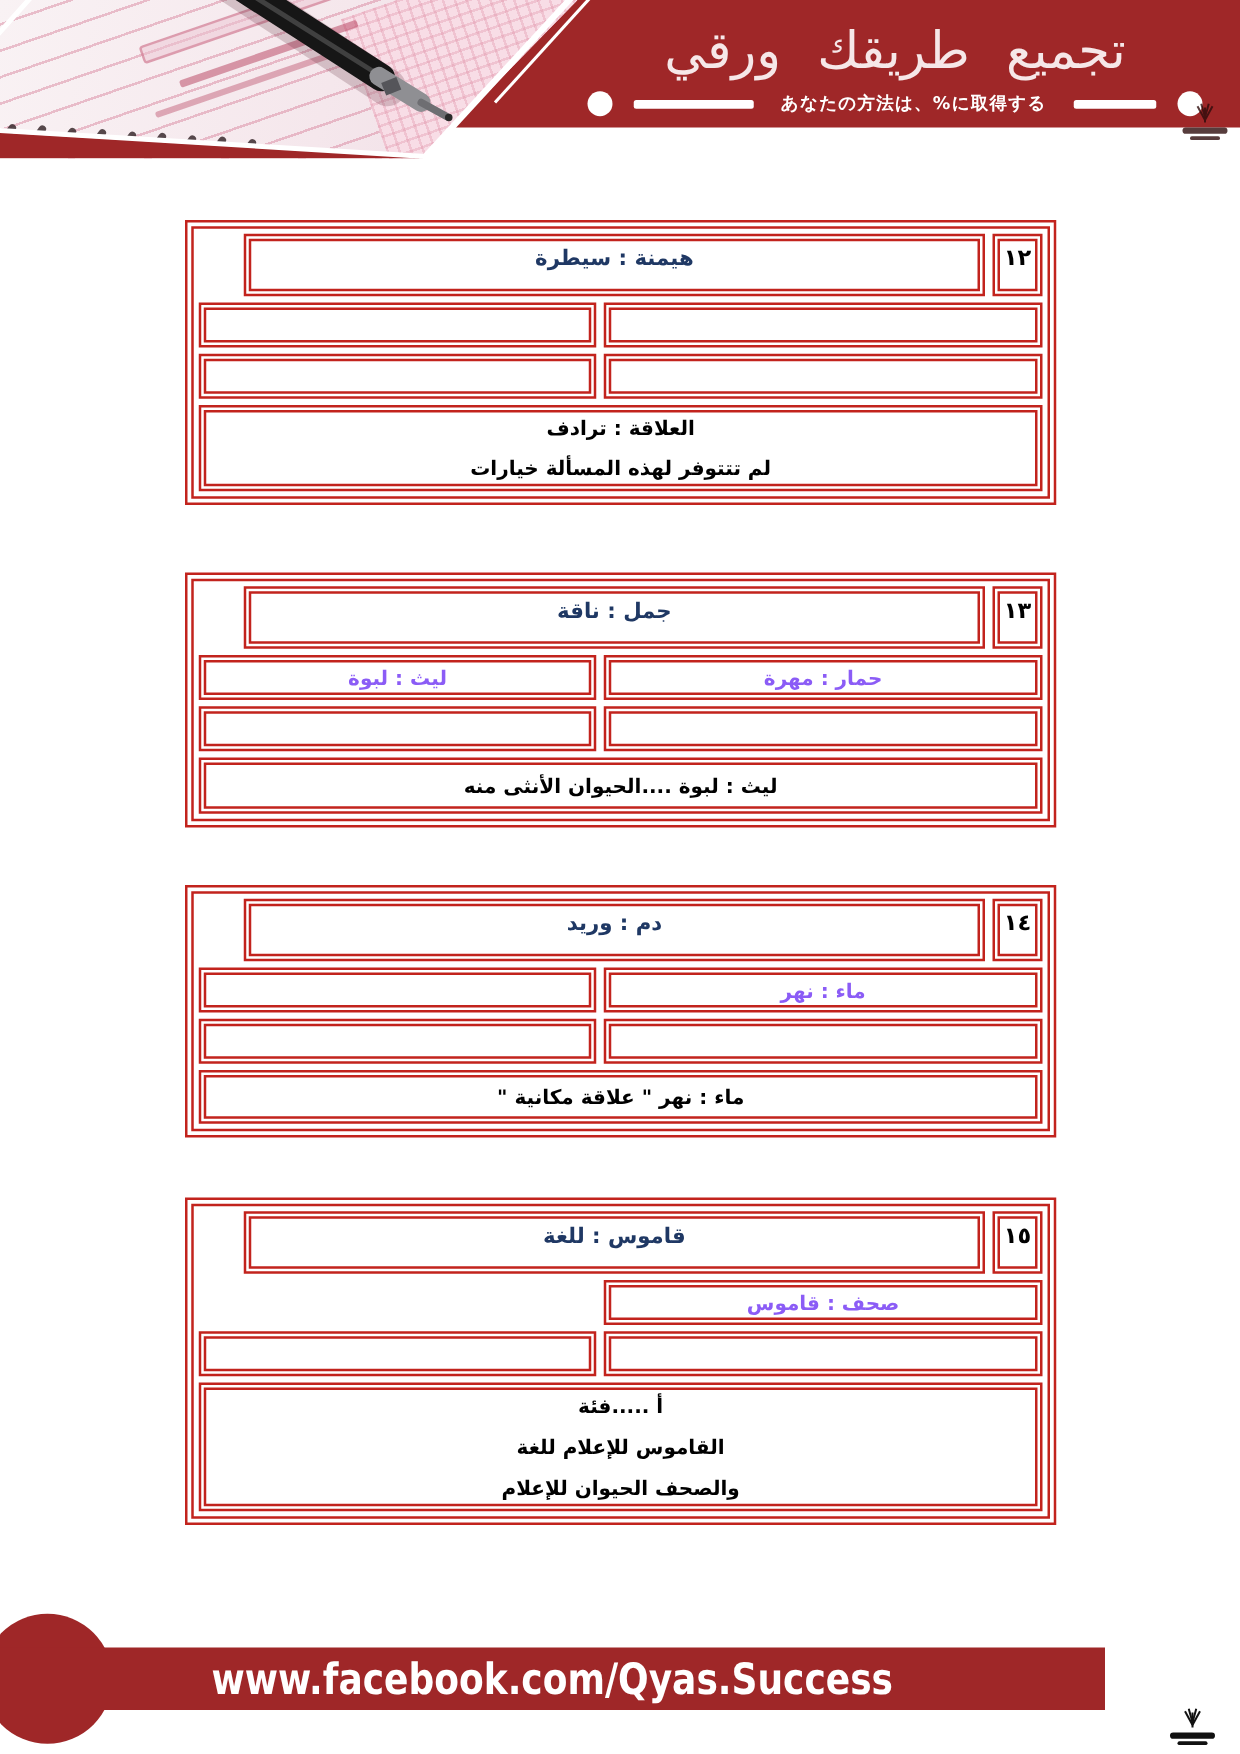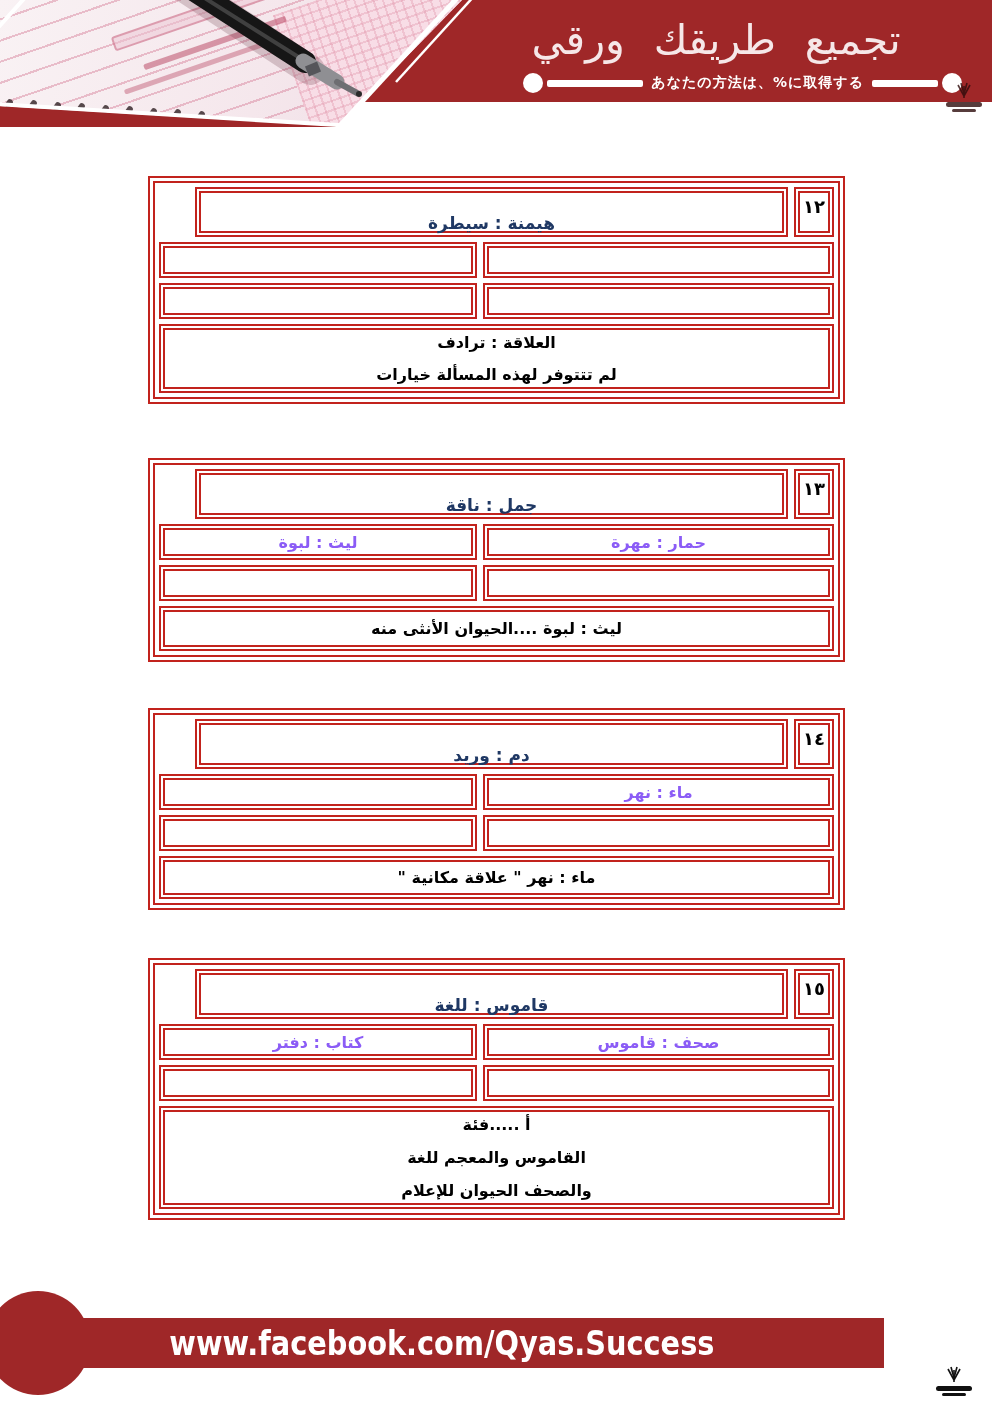--- a/index.html
+++ b/index.html
@@ -51,21 +51,21 @@
     background:var(--banner_red);
   }
   .banner-svg{position:absolute;left:0;top:0;width:992px;height:127px;}
 
   .logo{position:absolute;left:470px;top:14px;width:492px;height:100px;text-align:center;}
   .logo-title{
     direction:rtl;color:#F6E7E8;font-size:41px;line-height:52px;
     font-weight:400;letter-spacing:1px;word-spacing:16px;
     font-family:"DejaVu Sans",sans-serif;
   }
-  .divider{display:flex;align-items:center;justify-content:flex-end;margin-top:6px;height:22px;}
+  .divider{display:flex;align-items:center;justify-content:space-between;margin-top:6px;height:22px;}
   .divider .dot{width:20px;height:20px;border-radius:50%;background:#ffffff;flex:0 0 auto;}
   .divider .seg{height:7px;background:#ffffff;border-radius:2px;flex:0 0 auto;}
   .seg.s1{width:96px;margin:0 8px 0 4px;}
   .seg.s2{width:66px;margin:0 4px 0 8px;}
   .tagline{color:#ffffff;font-size:14px;font-weight:700;letter-spacing:1px;white-space:nowrap;}
 
   
   .watermark{position:absolute;width:52px;height:36px;}
   .wm-header{left:938px;top:80px;opacity:.8;}
   .wm-footer{left:928px;top:1364px;}
@@ -84,21 +84,21 @@
   .q15{top:958px;height:262px;}
 
   .trow{display:flex;gap:6px;height:50px;flex:0 0 auto;}
   .numbox{
     flex:0 0 40px;border:6px double var(--border_red);
     display:flex;justify-content:center;align-items:flex-start;padding-top:3px;
     font-size:18px;font-weight:700;color:#000;
   }
   .titlebox{
     flex:1 1 auto;border:6px double var(--border_red);
-    display:flex;justify-content:center;align-items:flex-start;padding-top:20px;
+    display:flex;justify-content:center;align-items:flex-start;padding-top:4px;
     font-size:17px;font-weight:700;color:var(--title_blue);margin-left:36px;
   }
   .orow{display:flex;gap:6px;height:36px;flex:0 0 auto;}
   .cell{
     border:6px double var(--border_red);
     display:flex;justify-content:center;align-items:center;
     font-size:16px;font-weight:700;color:#8b5cf6;
   }
   .cell.c-right{flex:0 0 351px;}
   .cell.c-left{flex:1 1 auto;}
@@ -247,29 +247,28 @@
       </div>
     </section>
 
     <section class="qblock q15">
       <div class="trow">
         <div class="numbox">١٥</div>
         <div class="titlebox">قاموس : للغة</div>
       </div>
       <div class="orow">
         <div class="cell c-right">صحف : قاموس</div>
-        <div class="cell c-left">كتاب : دفتر</div>
       </div>
       <div class="orow">
         <div class="cell c-right"></div>
         <div class="cell c-left"></div>
       </div>
       <div class="answer">
         <div>أ .....فئة</div>
-        <div>القاموس والمعجم للغة</div>
+        <div>القاموس للإعلام للغة</div>
         <div>والصحف الحيوان للإعلام</div>
       </div>
     </section>
 
   </main>
 
   <div class="fcircle"></div>
   <footer class="fbar">
     <div class="furl">www.facebook.com/Qyas.Success</div>
   </footer>

